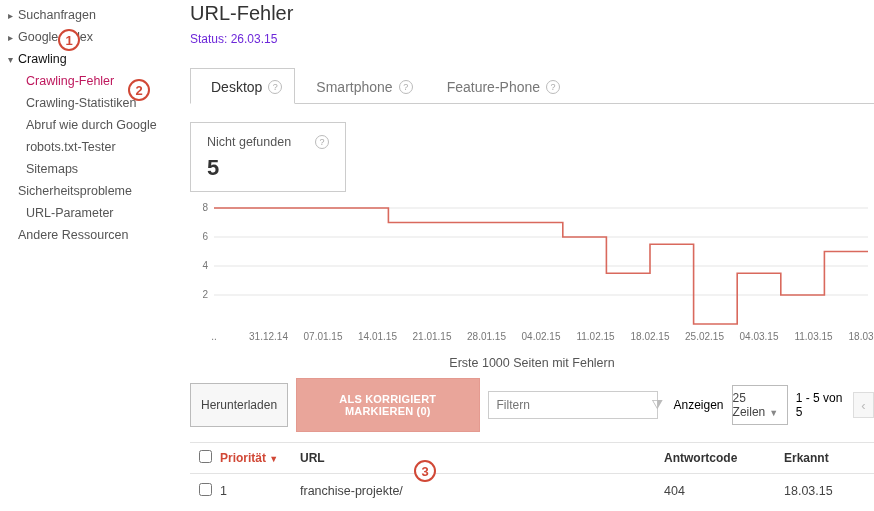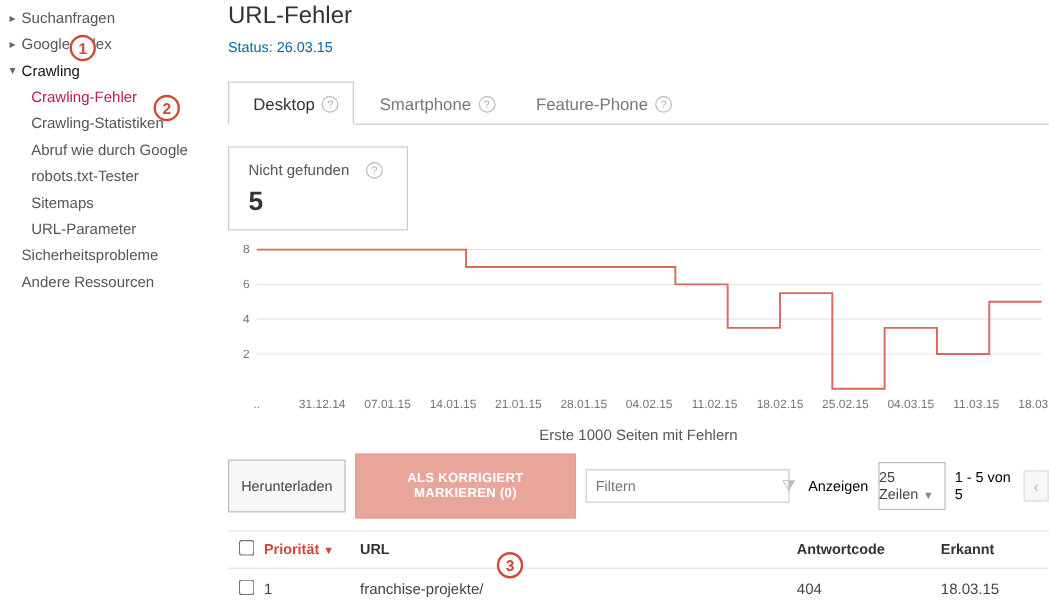--- a/index.html
+++ b/index.html
@@ -9,29 +9,29 @@
   .side-item { padding: 4px 0; color: #555; font-size: 12.5px; cursor: pointer; position: relative; display: flex; align-items: center; }
   .side-item .caret { display: inline-block; width: 10px; font-size: 10px; color: #666; }
   .side-item.branch { font-weight: normal; }
   .side-item.leaf { padding-left: 18px; }
   .side-item.sel { color: #be185d; }
   .side-item.open { color: #111; }
   .side-top { padding-left: 10px; }
 
   .main { flex: 1; padding: 0 0 0 10px; position: relative; }
   .page-title { font-size: 20px; color: #333; margin-top: 2px; font-weight: normal; }
-  .status { font-size: 12px; color: #0369a1; margin-top: 7px; }
+  .status { font-size: 12px; color: #6d28d9; margin-top: 7px; }
 
   .tabs { display: flex; border-bottom: 1px solid #ccc; margin-top: 22px; }
   .tab { padding: 10px 12px 8px 20px; font-size: 14px; color: #777; border: 1px solid transparent; border-bottom: none; cursor: pointer; display: flex; align-items: center; gap: 6px; }
   .tab.active { border: 1px solid #ccc; border-bottom: 1px solid #fff; margin-bottom: -1px; color: #333; font-weight: normal; background:#fff; }
   .help-icon { display:inline-flex; width:14px; height:14px; border:1px solid #bbb; border-radius:50%; font-size:9px; color:#aaa; align-items:center; justify-content:center; }
 
   .card { border:1px solid #ccc; padding: 12px 16px 10px 16px; display:inline-block; min-width: 150px; margin-top: 18px; background:#fff; }
-  .card .label { font-size: 12.5px; color:#555; display:flex; gap:14px; align-items:center; }
+  .card .label { font-size: 12.5px; color:#555; display:flex; gap:24px; align-items:center; }
   .card .big { font-size: 22px; font-weight: bold; color:#333; margin-top:6px; }
 
   .chart { margin-top: 10px; height: 140px; position: relative; }
   .chart svg { width: 100%; height: 100%; overflow: visible; }
   .grid line { stroke: #e5e5e5; stroke-width:1; }
   .axis text { font-size: 10px; fill:#777; }
   .series { fill:none; stroke:#d9695d; stroke-width:1.6; }
 
   .table-caption { font-size: 12.5px; color:#555; margin-top: 14px; text-align: center; }
   .controls { display:flex; align-items:center; gap:8px; margin-top:8px; }
@@ -85,25 +85,25 @@
       </div>
     <div class="side-item leaf">
         <span>Abruf wie durch Google</span>
       </div>
     <div class="side-item leaf">
         <span>robots.txt-Tester</span>
       </div>
     <div class="side-item leaf">
         <span>Sitemaps</span>
       </div>
-    <div class="side-item leaf">
-        <span>URL-Parameter</span>
-      </div>
     <div class="side-item side-top">
         <span>Sicherheitsprobleme</span>
+      </div>
+    <div class="side-item leaf">
+        <span>URL-Parameter</span>
       </div>
     <div class="side-item side-top">
         <span>Andere Ressourcen</span>
       </div>
   </div>
 
   <div class="main">
     <h1 class="page-title">URL-Fehler</h1>
     <div class="status">Status: 26.03.15</div>
 

